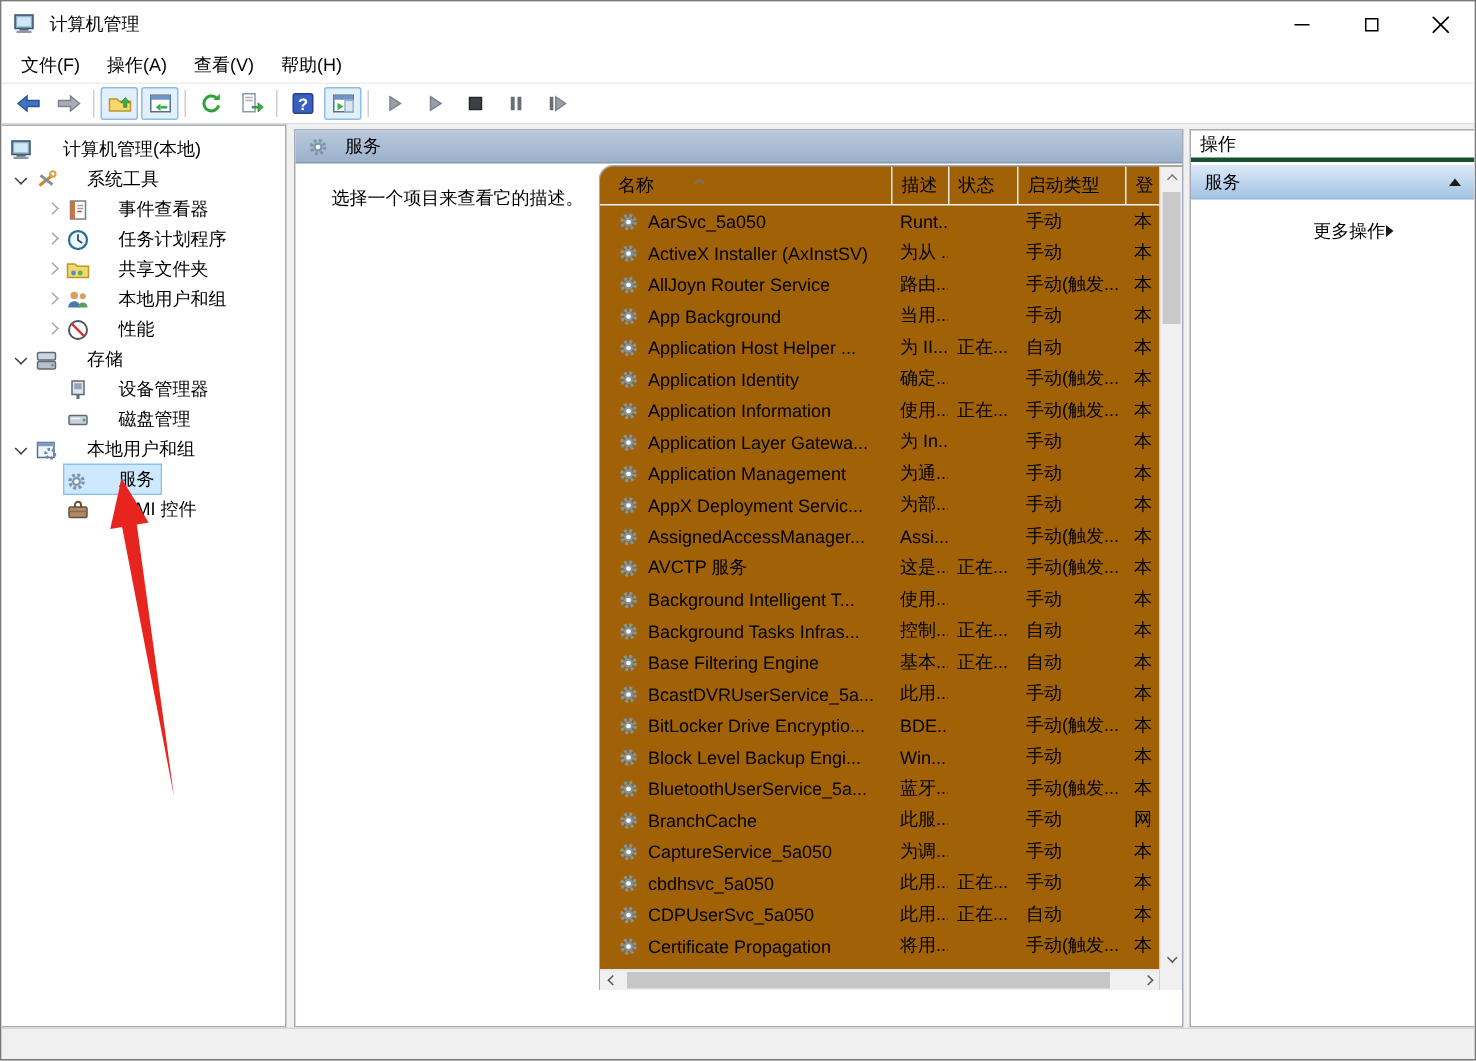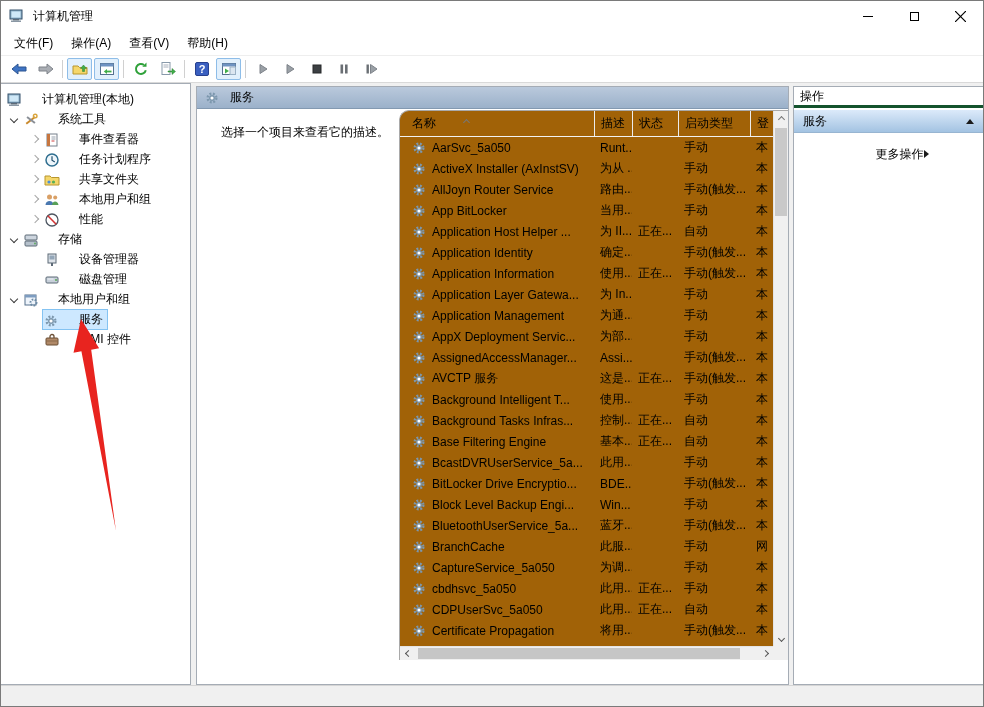--- a/index.html
+++ b/index.html
@@ -473,21 +473,21 @@
               <div class="cell c-logon">本</div>
             </div>
             <div class="srow">
               <div class="cell c-name">
                 <span class="sicon">
                   <svg width="14" height="14" viewBox="0 0 16 16">
                     <circle cx="8" cy="8" r="5" fill="none" stroke="#7c97ad" stroke-width="2.6" stroke-dasharray="2.2 1.8"></circle>
                     <circle cx="8" cy="8" r="2.6" fill="#fff" stroke="#7c97ad" stroke-width="1.6"></circle>
                   </svg>
                 </span>
-                <span>App BitLocker</span>
+                <span>App Background</span>
               </div>
               <div class="cell c-desc">当用...</div>
               <div class="cell c-status"></div>
               <div class="cell c-startup">手动</div>
               <div class="cell c-logon">本</div>
             </div>
             <div class="srow">
               <div class="cell c-name">
                 <span class="sicon">
                   <svg width="14" height="14" viewBox="0 0 16 16">

